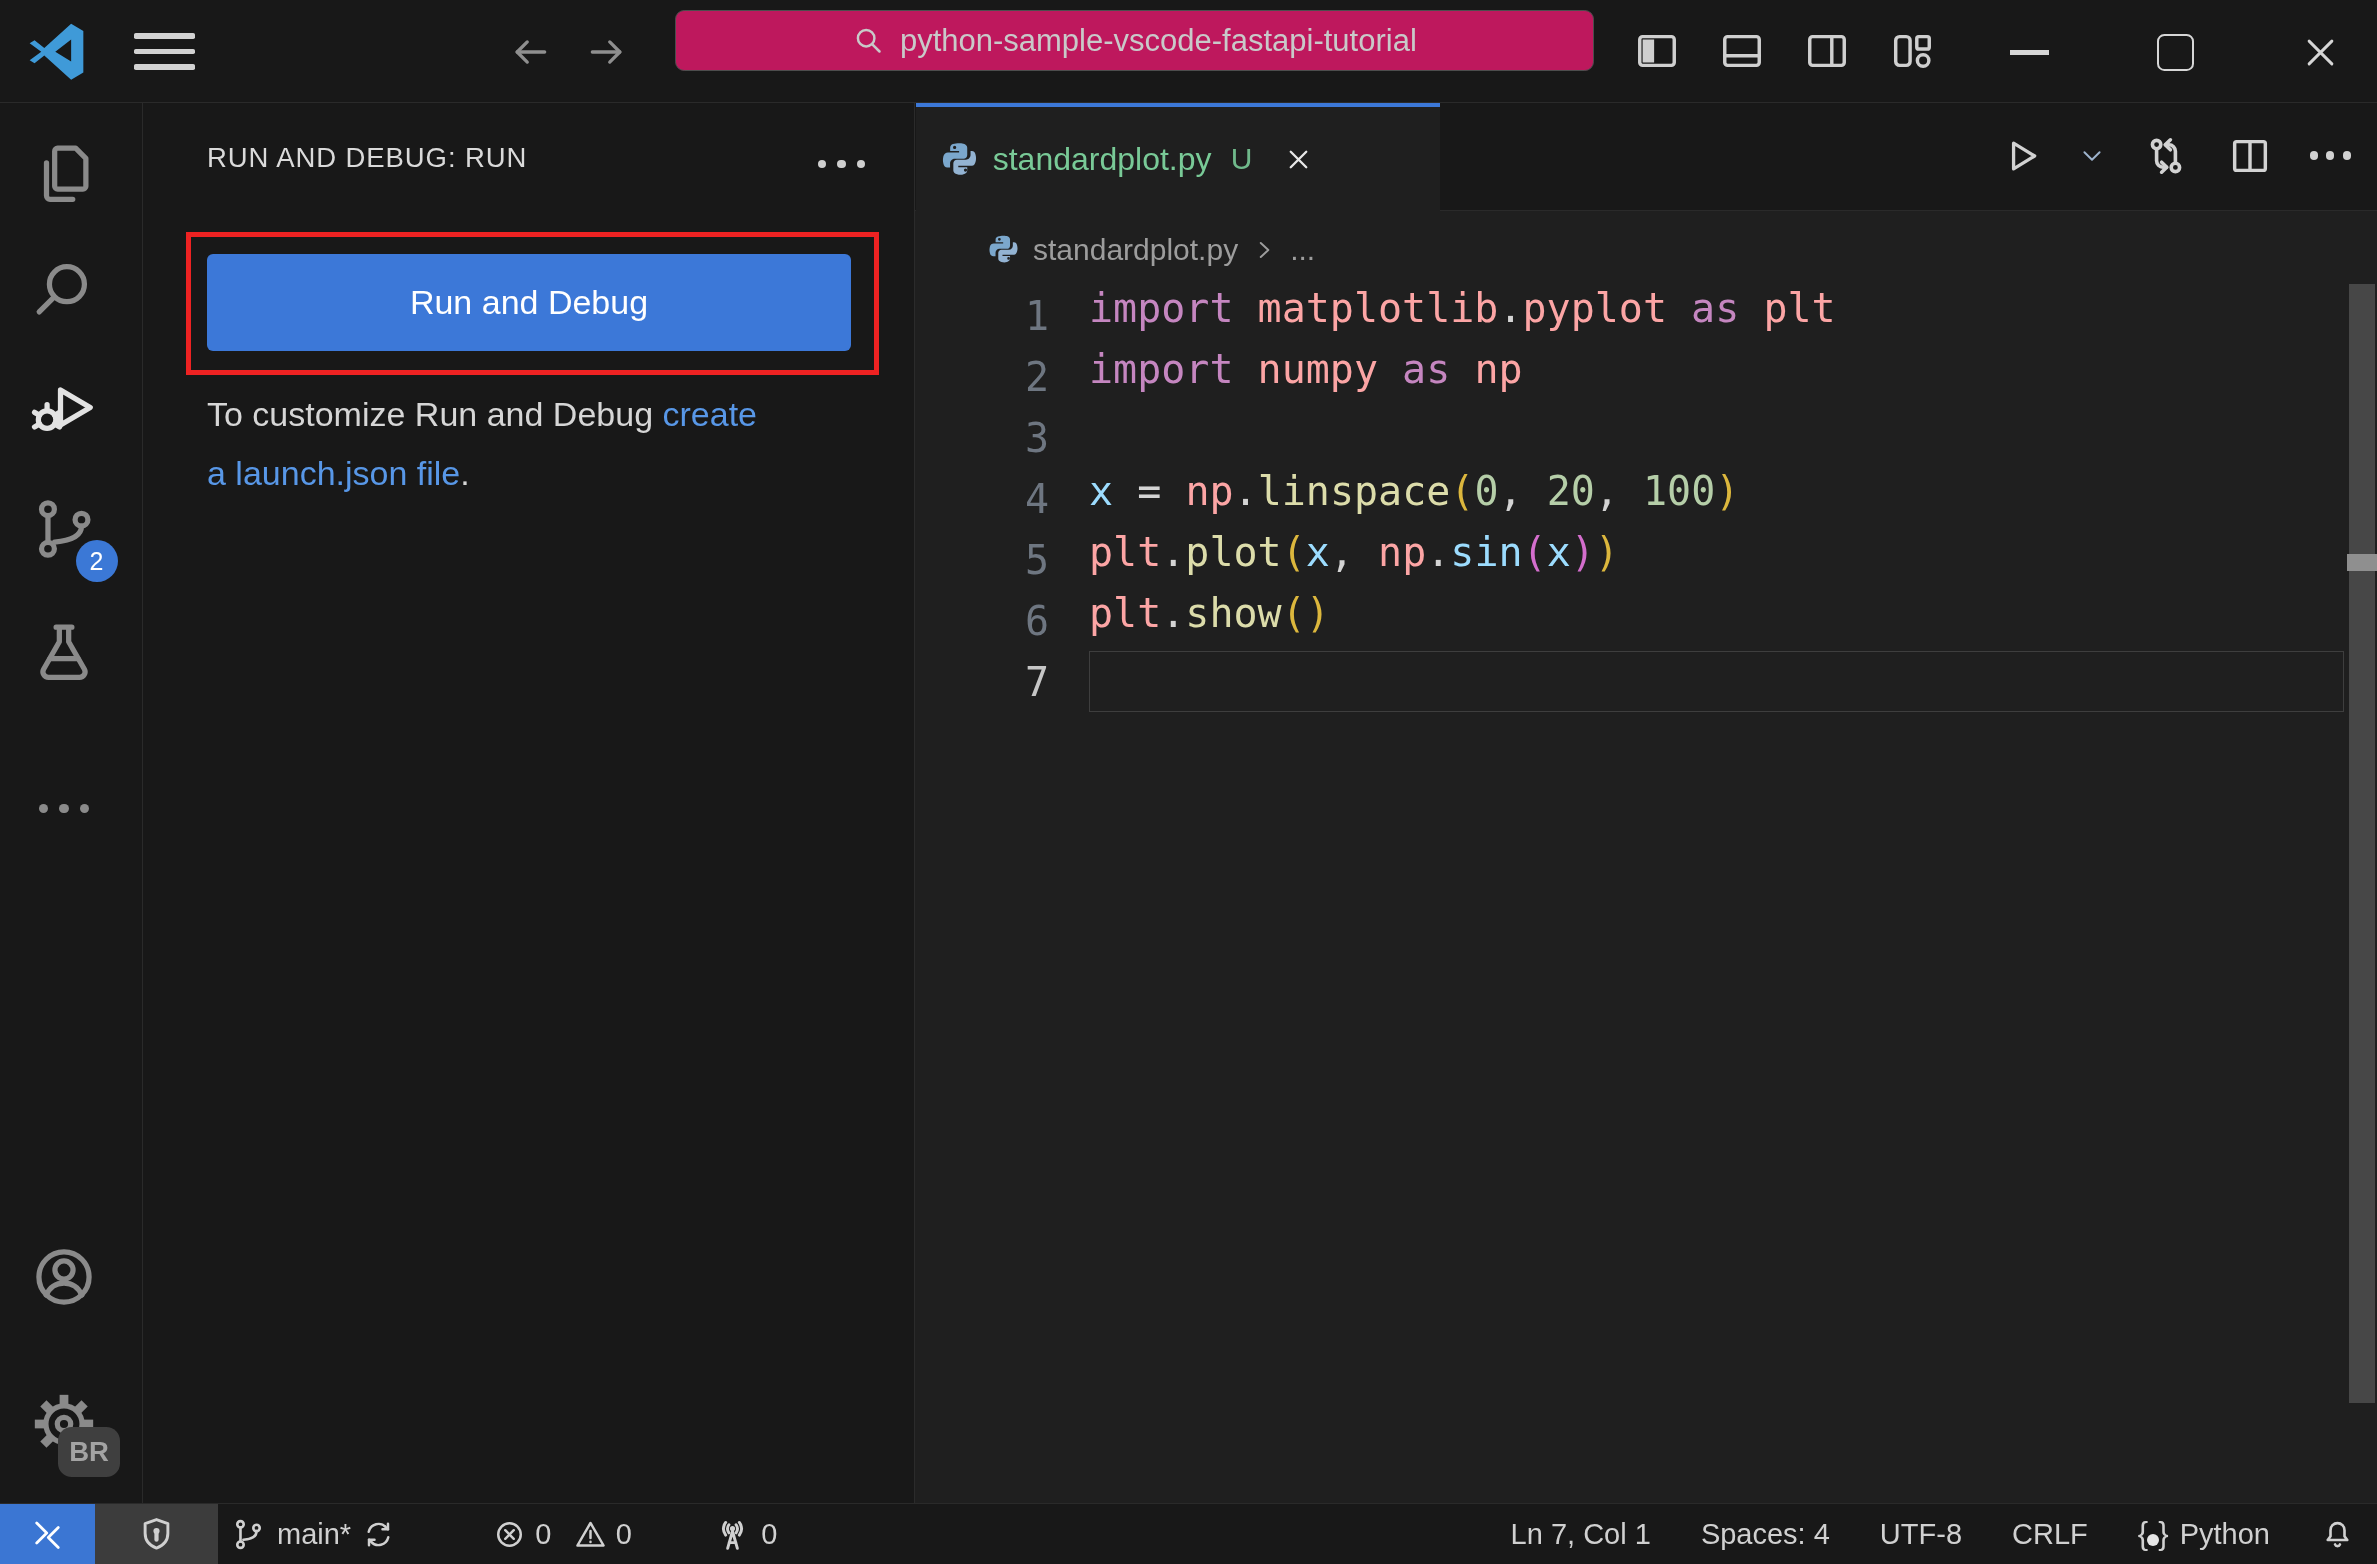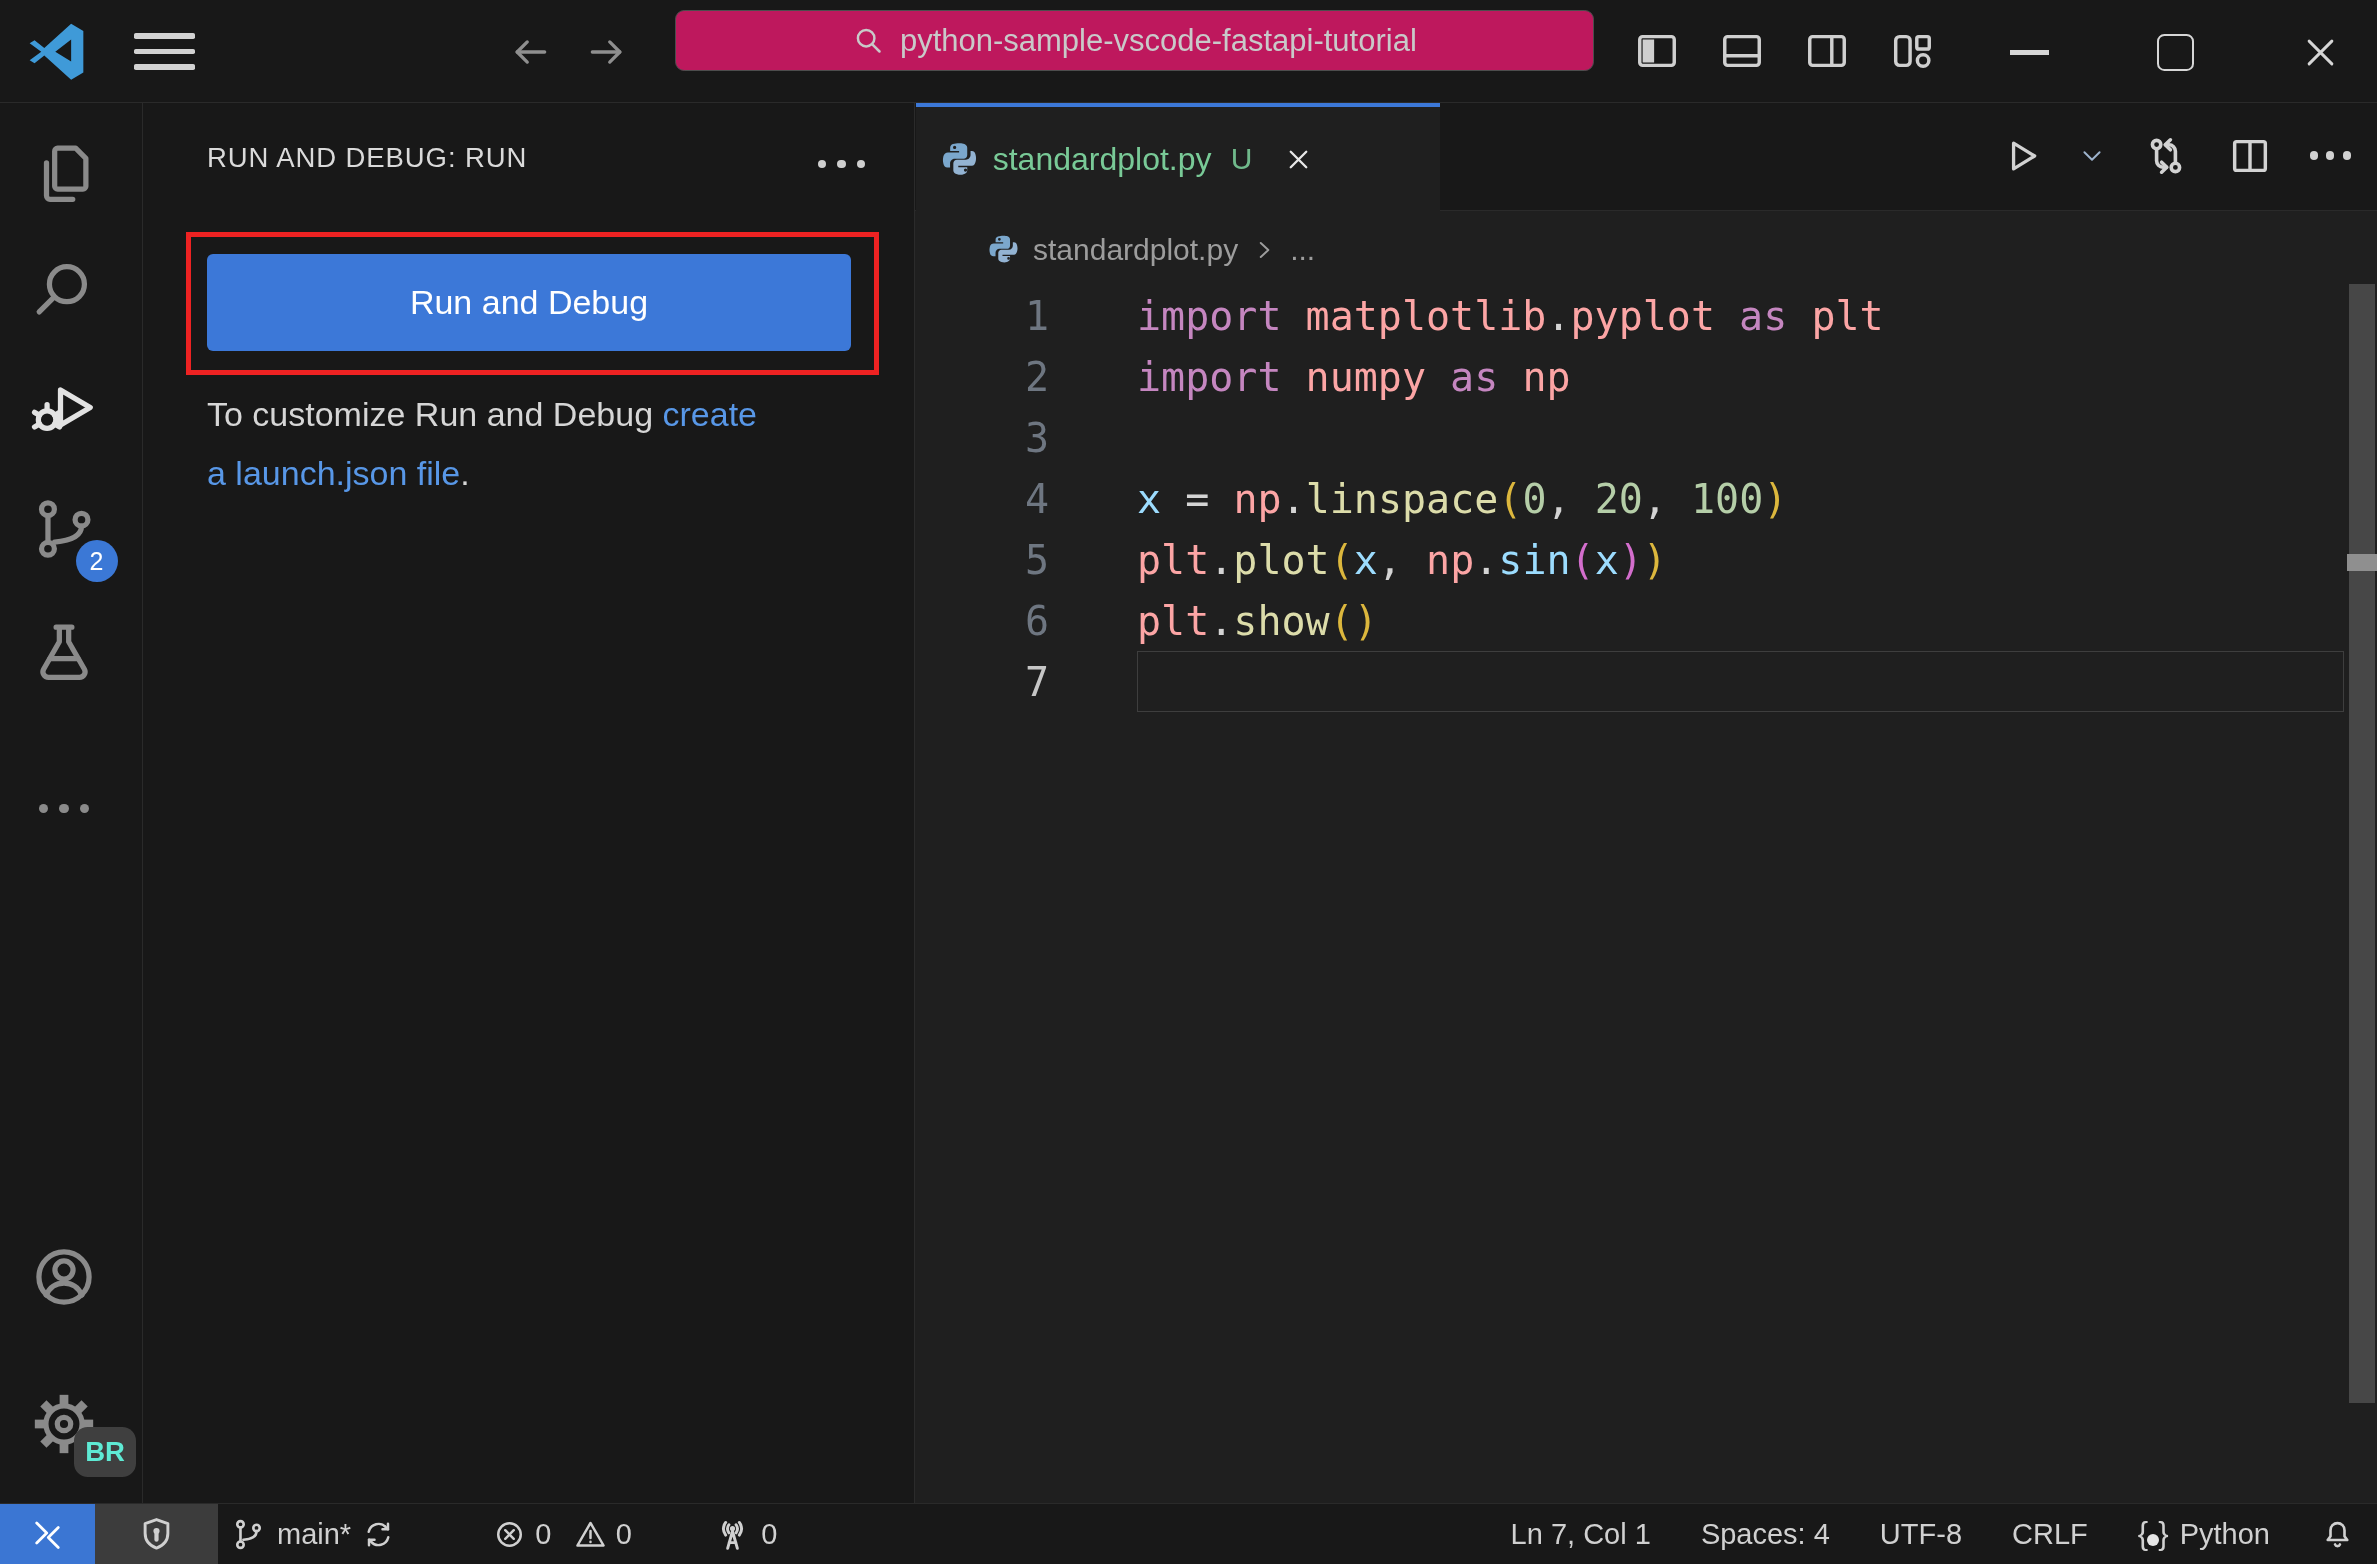--- a/index.html
+++ b/index.html
@@ -27,21 +27,21 @@
 
   
   .activitybar { position:absolute; left:0; top:103px; width:143px; height:1401px; background:#181818; border-right:0.9px solid #2a2a2a; }
   .ab-item { position:absolute; left:27.5px; width:73px; height:73px; color:#8a8a8a; display:flex; align-items:center; justify-content:center; }
   .ab-item svg { width:70px; height:70px; }
   .ab-item.active { color:#e2e2e2; }
   .ab-explorer{top:33px;} .ab-search{top:150px;} .ab-debug{top:268px;} .ab-scm{top:389px;} .ab-test{top:512px;}
   .ab-more{top:669px;} 
   .ab-account{bottom:191px;} .ab-gear{bottom:44px;}
   .scm-badge { position:absolute; left:48px; top:48px; width:42px; height:42px; border-radius:50%; background:#3b78d6; color:#fff; font-size:25px; display:flex; align-items:center; justify-content:center; }
-  .gear-badge { position:absolute; left:58px; bottom:27.5px; width:62px; height:50px; border-radius:13.8px; background:#3f3f3f; color:#5eead4; font-size:27.5px; font-weight:bold; display:flex; align-items:center; justify-content:center; z-index:3;margin-left:16px; }
+  .gear-badge { position:absolute; left:58px; bottom:27.5px; width:62px; height:50px; border-radius:13.8px; background:#3f3f3f; color:#a3a3a3; font-size:27.5px; font-weight:bold; display:flex; align-items:center; justify-content:center; z-index:3; }
   .dots { display:flex; gap:11px; align-items:center; }
   .dots i { width:9.2px; height:9.2px; border-radius:50%; background:currentColor; }
 
   
   .sidebar { position:absolute; left:144px; top:103px; width:770px; height:1401px; background:#181818; }
   .sb-header { position:absolute; left:63px; top:39px; font-size:27.5px; letter-spacing:0.9px; color:#dadada; }
   .sb-more { position:absolute; left:674px; top:57px; color:#cfcfcf; }
   .sb-more i { width:8.3px; height:8.3px; }
   .annotation-box { position:absolute; left:42px; top:129px; width:693px; height:143px; border:5.5px solid #ee2222; z-index:5; }
   .run-btn { position:absolute; left:63px; top:151px; width:644px; height:97px; background:#3c78d8; border:none; border-radius:6px; color:#ffffff; font-size:34px; font-family:"Liberation Sans", sans-serif; display:flex; align-items:center; justify-content:center; cursor:pointer; }
@@ -59,21 +59,21 @@
   .tab-close { width:31px; height:31px; color:#e8e8e8; margin-left:16.5px; }
   .pyicon { display:block; }
   .editor-toolbar { position:absolute; right:26px; top:22px; height:61px; display:flex; align-items:center; gap:37px; color:#d2d2d2; }
   .editor-toolbar .tb { display:flex; align-items:center; justify-content:center; }
   .breadcrumbs { position:absolute; left:72px; top:121px; height:51px; display:flex; align-items:center; gap:13px; font-size:30px; color:#9d9d9d; }
   .bc-chev { width:26px; height:26px; color:#9d9d9d; }
 
   .code-region { position:absolute; left:0; top:182px; right:0; font-family:"DejaVu Sans Mono", monospace; font-size:40px; }
   .code-line { display:flex; height:61px; align-items:center; }
   .code-line .ln { width:134px; text-align:right; color:#6e7681; flex:none; }
-  .code-line .tokens { margin-left:88px; flex:1; margin-right:33px; white-space:pre; height:61px; display:flex; align-items:center; }
+  .code-line .tokens { margin-left:40px; flex:1; margin-right:33px; white-space:pre; height:61px; display:flex; }
   .code-line.current .ln { color:#c6c6c6; }
   .code-line.current .tokens { border:1.8px solid #3e3e3e; }
   .tok-kw{color:#C586C0} .tok-typ{color:#fca5a5} .tok-fn{color:#DCDCAA} .tok-var{color:#9CDCFE}
   .tok-num{color:#B5CEA8} .tok-pln{color:#d4d4d4} .tok-op{color:#d4d4d4} .tok-b1{color:#dcb73d} .tok-b2{color:#d46ecd}
 
   .scrollbar { position:absolute; right:0; top:108px; width:30px; bottom:0; }
   .sb-thumb { position:absolute; left:1.8px; right:1.8px; top:73px; height:1119px; background:#474747; }
   .sb-decoration { position:absolute; left:0; right:0; top:343px; height:16.5px; background:#8f8f8f; }
 
   

